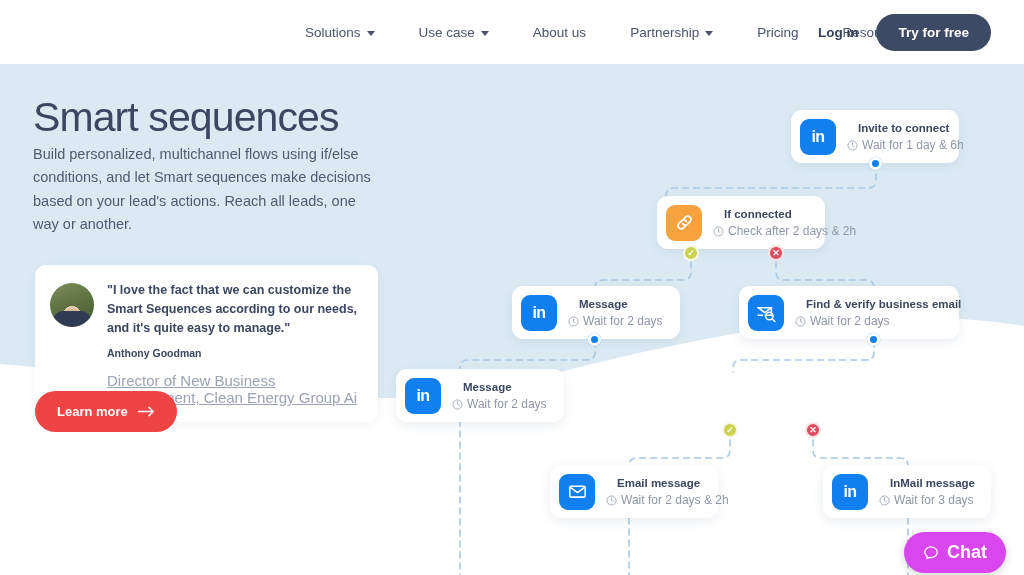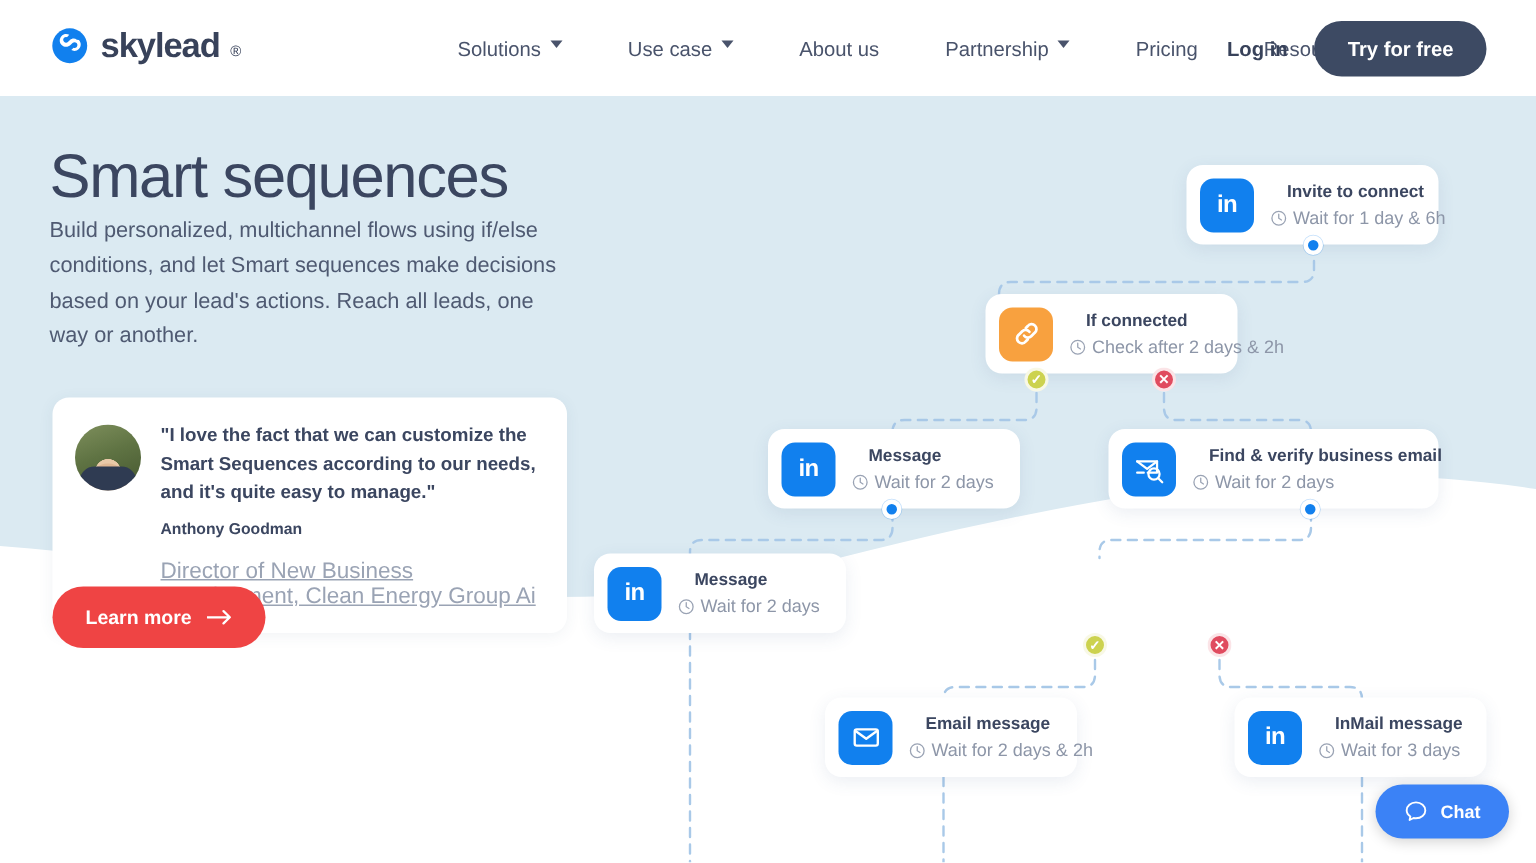--- a/index.html
+++ b/index.html
@@ -29,21 +29,21 @@
     font-size:23px; font-weight:bold; color:#38425a; letter-spacing:-0.7px;
     line-height:27px;
   }
   .logo-reg { font-size:10px; color:#38425a; align-self:flex-end; padding-bottom:4px; }
 
   .nav-links {
     position:absolute; left:283px; top:0; height:64px;
     display:flex; align-items:center; gap:0px;
   }
   .nav-item {
-    display:flex; gap:6px;
+    display:flex; align-items:center; gap:6px;
     font-size:13.5px; color:#49536b; padding:0 22px; cursor:pointer;
     white-space:nowrap;
   }
   .caret {
     width:0;height:0;border-left:4px solid transparent;border-right:4px solid transparent;
     border-top:5px solid #49536b; display:inline-block; margin-top:2px;
   }
   .nav-right { position:absolute; right:33px; top:0; height:64px; display:flex; align-items:center; gap:18px; }
   .login-link { font-size:13.5px; font-weight:bold; color:#38425a; cursor:pointer; white-space:nowrap;}
   .try-btn {
@@ -135,46 +135,38 @@
     position:absolute; width:16px;height:16px;border-radius:50%;
     display:flex;align-items:center;justify-content:center; z-index:6;
     border:2px solid rgba(255,255,255,0.85);
     font-size:9px; color:#fff; font-weight:bold; line-height:1;
   }
   .badge-ok { background:#ccd24f; }
   .badge-no { background:#e04b5f; }
 
   
   .chat-btn {
-    position:absolute; right:18px; bottom:16px; z-index:60;
-    background:#3b82f6; color:#fff; border-radius:22px;
+    position:absolute; right:18px; bottom:2px; z-index:60;
+    background:#d946ef; color:#fff; border-radius:22px;
     padding:10px 19px; display:flex; align-items:center; gap:8px;
-    font-size:12px; font-weight:bold; cursor:pointer; border:none; font-family:inherit;
+    font-size:18px; font-weight:bold; cursor:pointer; border:none; font-family:inherit;
     box-shadow:0 2px 9px rgba(0,0,0,0.18);
   }
 </style>
 </head>
 <body>
 
 <div class="page">
 
   <svg class="hero-bg" viewBox="0 0 1024 400" preserveAspectRatio="none">
     <path d="M0,0 L1024,0 L1024,262 C860,236 700,272 520,318 C360,358 160,312 0,300 Z" fill="#dbeaf2"></path>
   </svg>
 
   <div class="navbar">
 
-    <div class="logo-wrap">
-      <svg class="logo-mark" viewBox="0 0 32 32">
-        <path d="M16 2.2C8.4 2.2 2.2 8.4 2.2 16S8.4 29.8 16 29.8 29.8 23.6 29.8 16 23.6 2.2 16 2.2z" fill="#1180ee"></path>
-        <path d="M21.6 11.2c-1.5-1.4-3.9-1.3-5.4.2l-1.5 1.5c-.9.9-2.3.9-3.2 0s-.9-2.3 0-3.2c.6-.6 1.5-.8 2.3-.5l1.8-1.8c-1.9-1.1-4.4-.8-6 .8-2 2-2 5.2 0 7.2 1.9 1.9 5 2 7 .1l1.6-1.6c.9-.9 2.3-.9 3.2 0s.9 2.3 0 3.2c-.6.6-1.6.8-2.4.5l-1.8 1.8c1.9 1.1 4.4.8 6-.8 2-2 2-5.2 0-7.2z" fill="#ffffff"></path>
-      </svg>
-      <span class="logo-text">skylead</span>
-      <span class="logo-reg">®</span>
-    </div>
 
     <div class="nav-links">
       <div class="nav-item">
         <span>Solutions</span>
         <span class="caret"></span>
       </div>
       <div class="nav-item">
         <span>Use case</span>
         <span class="caret"></span>
       </div>

